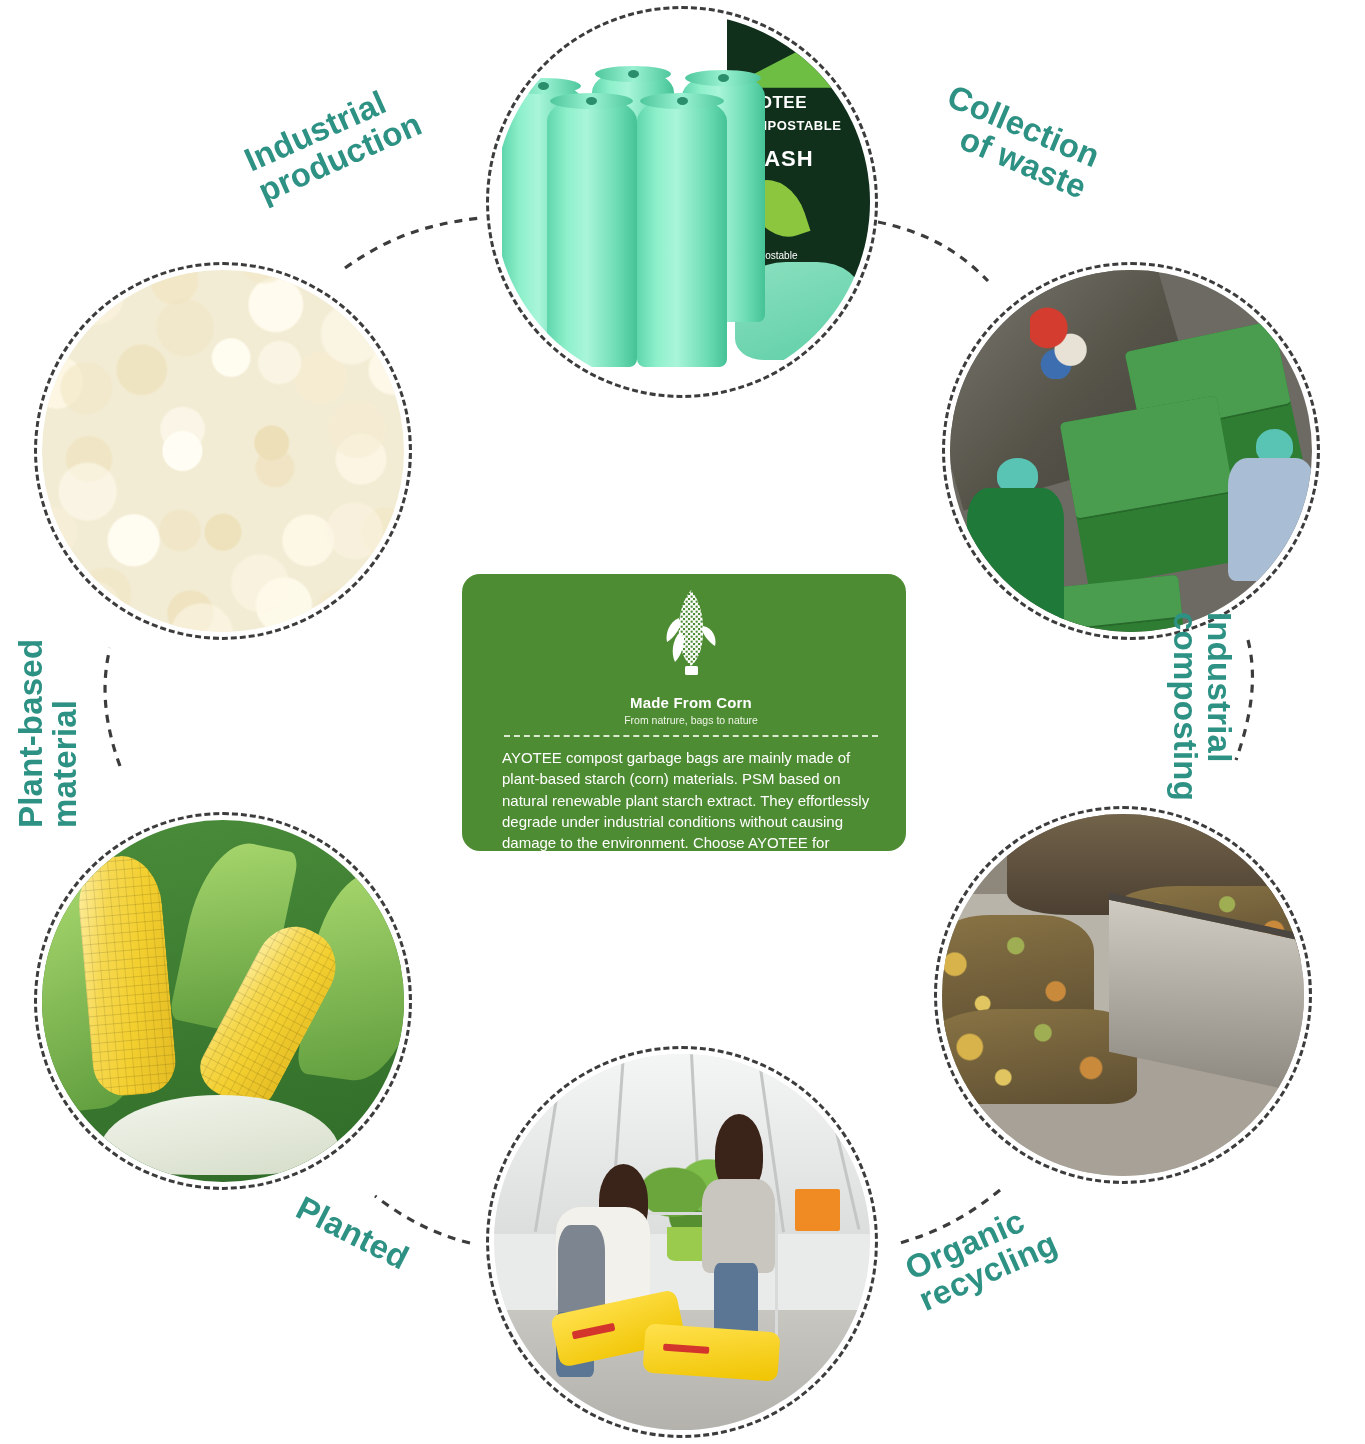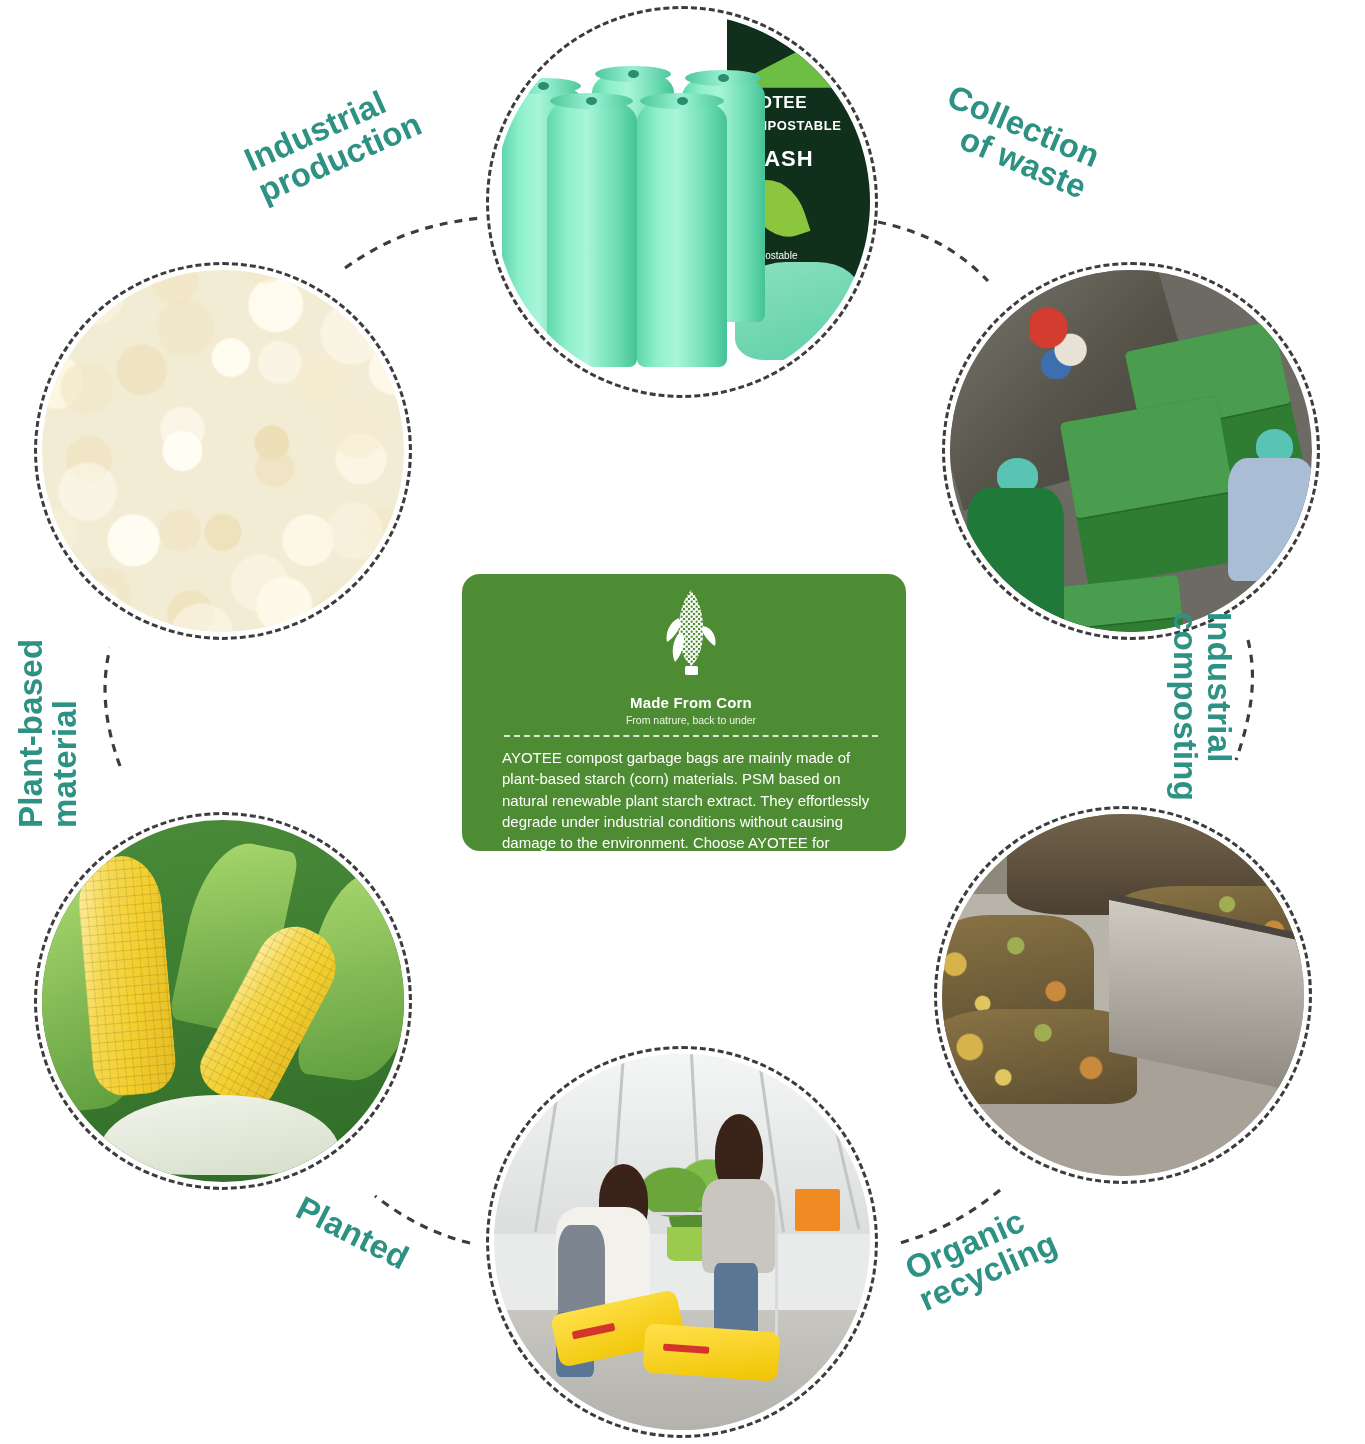--- a/index.html
+++ b/index.html
@@ -448,18 +448,18 @@
         </defs>
         <path d="M28 2 C 18 14 15 32 16 48 C 17 62 21 72 28 78 C 35 72 39 62 40 48 C 41 32 38 14 28 2 Z" fill="url(#kern)"></path>
         <path d="M16 30 C 6 34 2 46 4 54 C 10 50 15 44 18 36 Z" fill="#ffffff"></path>
         <path d="M17 44 C 9 52 8 66 12 74 C 18 68 21 58 21 50 Z" fill="#ffffff"></path>
         <path d="M40 38 C 50 40 54 50 52 58 C 46 54 41 48 39 42 Z" fill="#ffffff"></path>
         <rect x="22" y="78" width="13" height="9" rx="1.5" fill="#ffffff"></rect>
       </svg>
     </div>
 
     <div class="title">Made From Corn</div>
-    <div class="tagline">From natrure, back to under</div>
+    <div class="tagline">From natrure, bags to nature</div>
     <div class="divider"></div>
     <div class="body">AYOTEE compost garbage bags are mainly made of plant-based starch (corn) materials. PSM based on natural renewable plant starch extract.  They effortlessly degrade under industrial conditions without causing damage to the environment. Choose AYOTEE for sustainable waste solutions!</div>
   </div>
 
 </div>
 
 </body></html>

